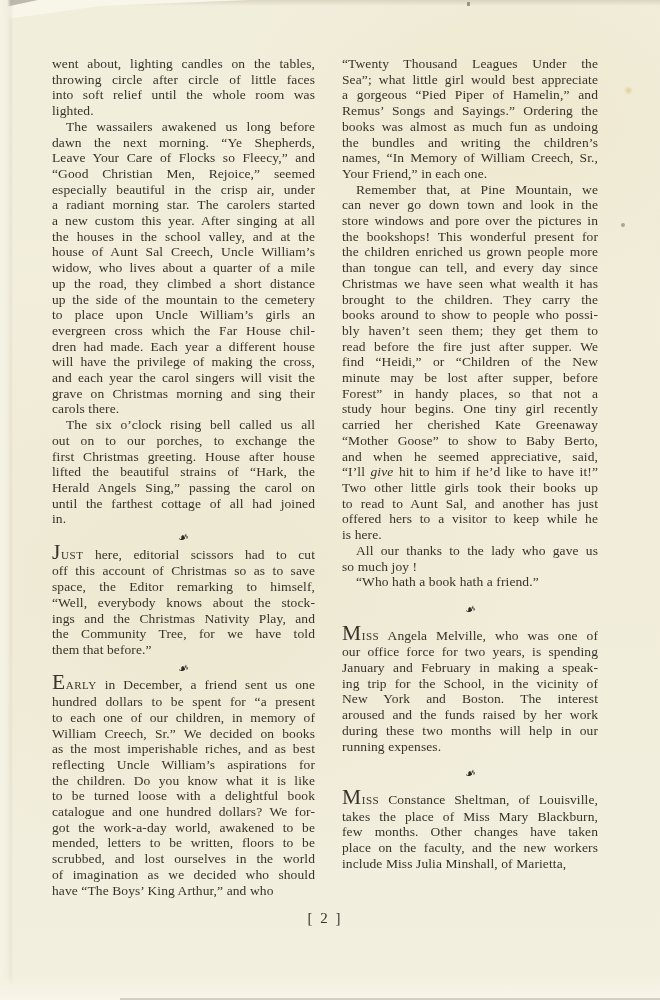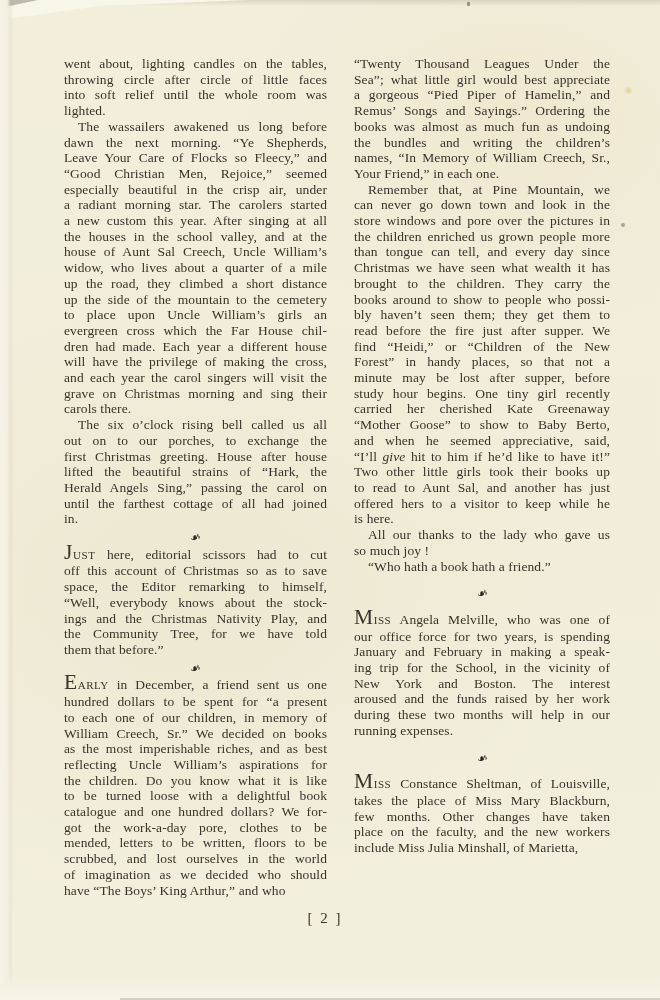--- a/index.html
+++ b/index.html
@@ -27,21 +27,21 @@
     background:linear-gradient(90deg,#f6f3e6 0%,#f3efdf 55%,rgba(90,80,60,0.06) 85%,rgba(90,80,60,0) 100%);}
   .edge-bottom{position:absolute;left:0;right:0;bottom:0;height:26px;
     background:linear-gradient(0deg,#f8f5e9 0%,#f5f1e3 55%,rgba(245,241,227,0) 100%);}
   .bottom-line{position:absolute;left:120px;right:0;bottom:0;height:2px;background:rgba(100,95,80,0.25);}
   .stain-yellow{position:absolute;top:86px;left:624px;width:9px;height:9px;border-radius:50%;
     background:radial-gradient(circle,rgba(205,170,60,0.45),rgba(205,170,60,0) 70%);}
   .speck-1{position:absolute;top:223px;left:621px;width:4px;height:4px;border-radius:50%;background:rgba(100,95,80,0.5);}
   .speck-2{position:absolute;top:2px;left:467px;width:3px;height:4px;background:rgba(90,85,70,0.55);}
 
   
-  .text-area{position:absolute;top:56px;left:64px;width:546px;display:flex;gap:27px;}
+  .text-area{position:absolute;top:56px;left:52px;width:546px;display:flex;gap:27px;}
   .col{flex:none;}
   .col-left{width:263px;}
   .col-right{width:256px;}
   .para{margin:0;}
   .tline{
     font-size:13.5px;line-height:15.7px;letter-spacing:0.1px;
     text-align:justify;text-align-last:justify;text-justify:inter-word;
     white-space:normal;color:#38322a;
   }
   .tline.last{text-align-last:left;}
@@ -125,21 +125,21 @@
         <div class="para">
           <div class="tline"><span class="init-cap">E</span><span class="sc">ARLY</span> in December, a friend sent us one</div>
           <div class="tline">hundred dollars to be spent for “a present</div>
           <div class="tline">to each one of our children, in memory of</div>
           <div class="tline">William Creech, Sr.” We decided on books</div>
           <div class="tline">as the most imperishable riches, and as best</div>
           <div class="tline">reflecting Uncle William’s aspirations for</div>
           <div class="tline">the children. Do you know what it is like</div>
           <div class="tline">to be turned loose with a delightful book</div>
           <div class="tline">catalogue and one hundred dollars? We for-</div>
-          <div class="tline">got the work-a-day pore, clothes to be</div>
+          <div class="tline">got the work-a-day world, awakened to be</div>
           <div class="tline">mended, letters to be written, floors to be</div>
           <div class="tline">scrubbed, and lost ourselves in the world</div>
           <div class="tline">of imagination as we decided who should</div>
           <div class="tline last">have “The Boys’ King Arthur,” and who</div>
         </div>
       </div>
     <div class="col col-right">
         <div class="para">
           <div class="tline">“Twenty Thousand Leagues Under the</div>
           <div class="tline">Sea”; what little girl would best appreciate</div>
@@ -147,30 +147,31 @@
           <div class="tline">Remus’ Songs and Sayings.” Ordering the</div>
           <div class="tline">books was almost as much fun as undoing</div>
           <div class="tline">the bundles and writing the children’s</div>
           <div class="tline">names, “In Memory of William Creech, Sr.,</div>
           <div class="tline last">Your Friend,” in each one.</div>
         </div>
         <div class="para">
           <div class="tline indent">Remember that, at Pine Mountain, we</div>
           <div class="tline">can never go down town and look in the</div>
           <div class="tline">store windows and pore over the pictures in</div>
+          <div class="tline">the bookshops! This wonderful present for</div>
           <div class="tline">the children enriched us grown people more</div>
           <div class="tline">than tongue can tell, and every day since</div>
           <div class="tline">Christmas we have seen what wealth it has</div>
           <div class="tline">brought to the children. They carry the</div>
           <div class="tline">books around to show to people who possi-</div>
           <div class="tline">bly haven’t seen them; they get them to</div>
           <div class="tline">read before the fire just after supper. We</div>
           <div class="tline">find “Heidi,” or “Children of the New</div>
+          <div class="tline">minute may be lost after supper, before</div>
           <div class="tline">Forest” in handy places, so that not a</div>
-          <div class="tline">minute may be lost after supper, before</div>
           <div class="tline">study hour begins. One tiny girl recently</div>
           <div class="tline">carried her cherished Kate Greenaway</div>
           <div class="tline">“Mother Goose” to show to Baby Berto,</div>
           <div class="tline">and when he seemed appreciative, said,</div>
           <div class="tline">“I’ll <i>give</i> hit to him if he’d like to have it!”</div>
           <div class="tline">Two other little girls took their books up</div>
           <div class="tline">to read to Aunt Sal, and another has just</div>
           <div class="tline">offered hers to a visitor to keep while he</div>
           <div class="tline last">is here.</div>
         </div>

